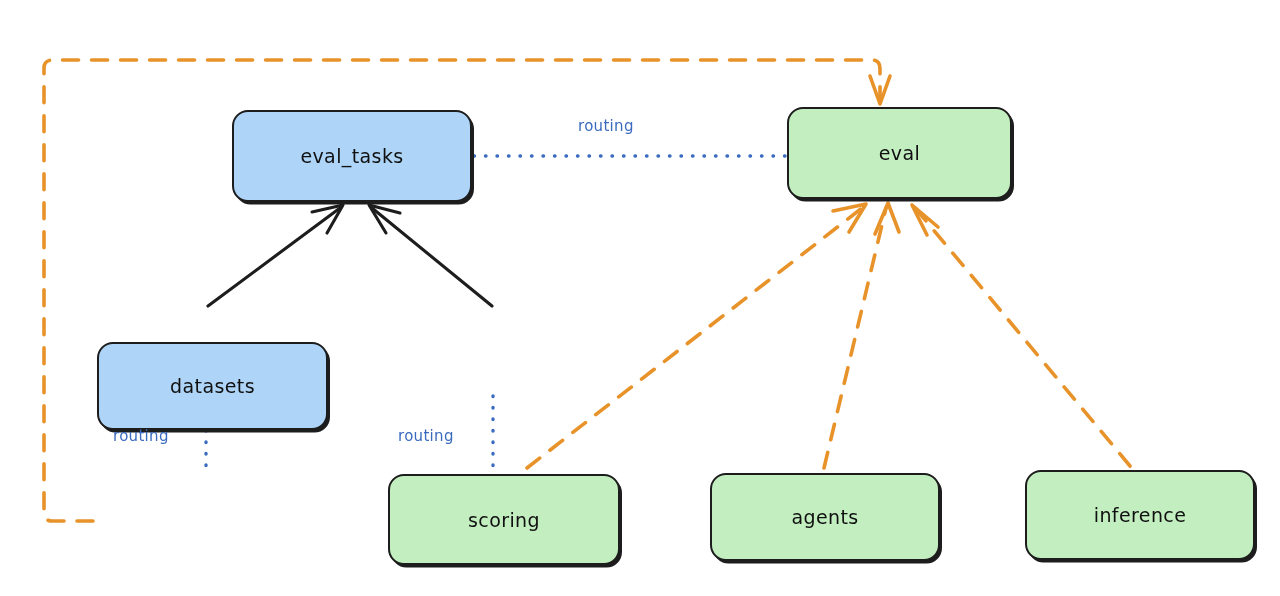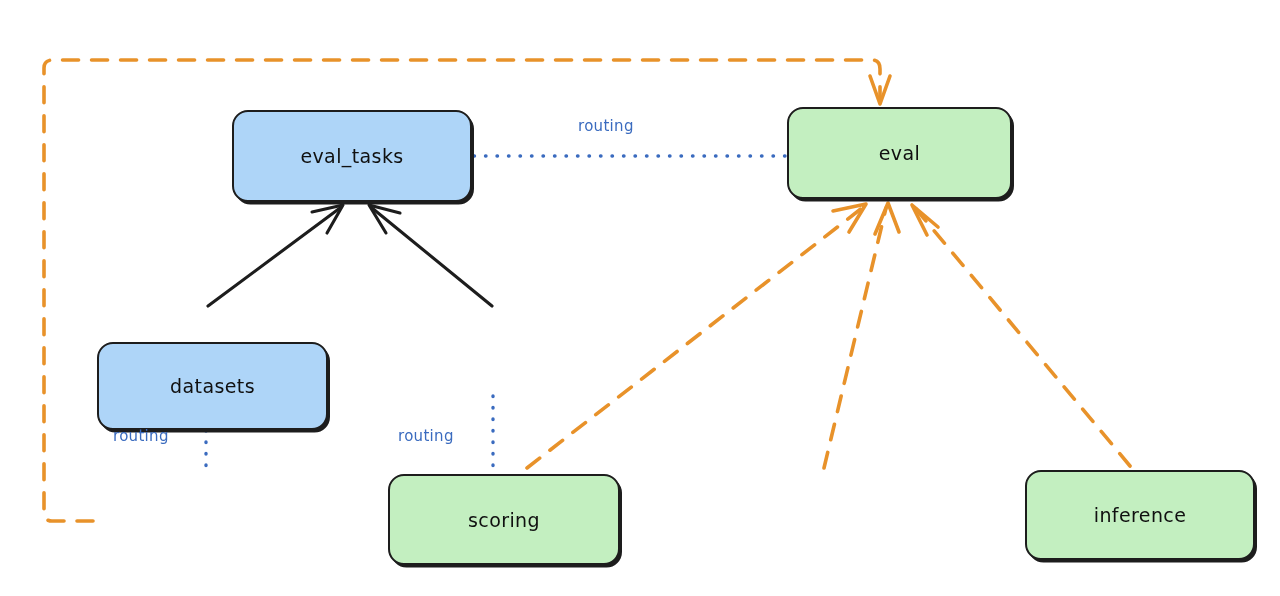--- a/index.html
+++ b/index.html
@@ -117,20 +117,23 @@
   <div class="node blue" style="left:97px; top:306px; width:231px; height:88px;margin-top:36px;">
     <span class="node-label">datasets</span>
   </div>
 
 
 
   <div class="node green" style="left:388px; top:474px; width:232px; height:91px;justify-content:center;">
     <span class="node-label">scoring</span>
   </div>
 
+  <div class="node green" style="left:710px; top:473px; width:230px; height:88px;">
+    <span class="node-label">agents</span>
+  </div>
 
   <div class="node green" style="left:1025px; top:470px; width:230px; height:90px;">
     <span class="node-label">inference</span>
   </div>
 
   <div class="edge-label" style="left:578px; top:117px;">routing</div>
 
   <div class="edge-label" style="left:113px; top:427px;">routing</div>
 
   <div class="edge-label" style="left:398px; top:427px;">routing</div>

